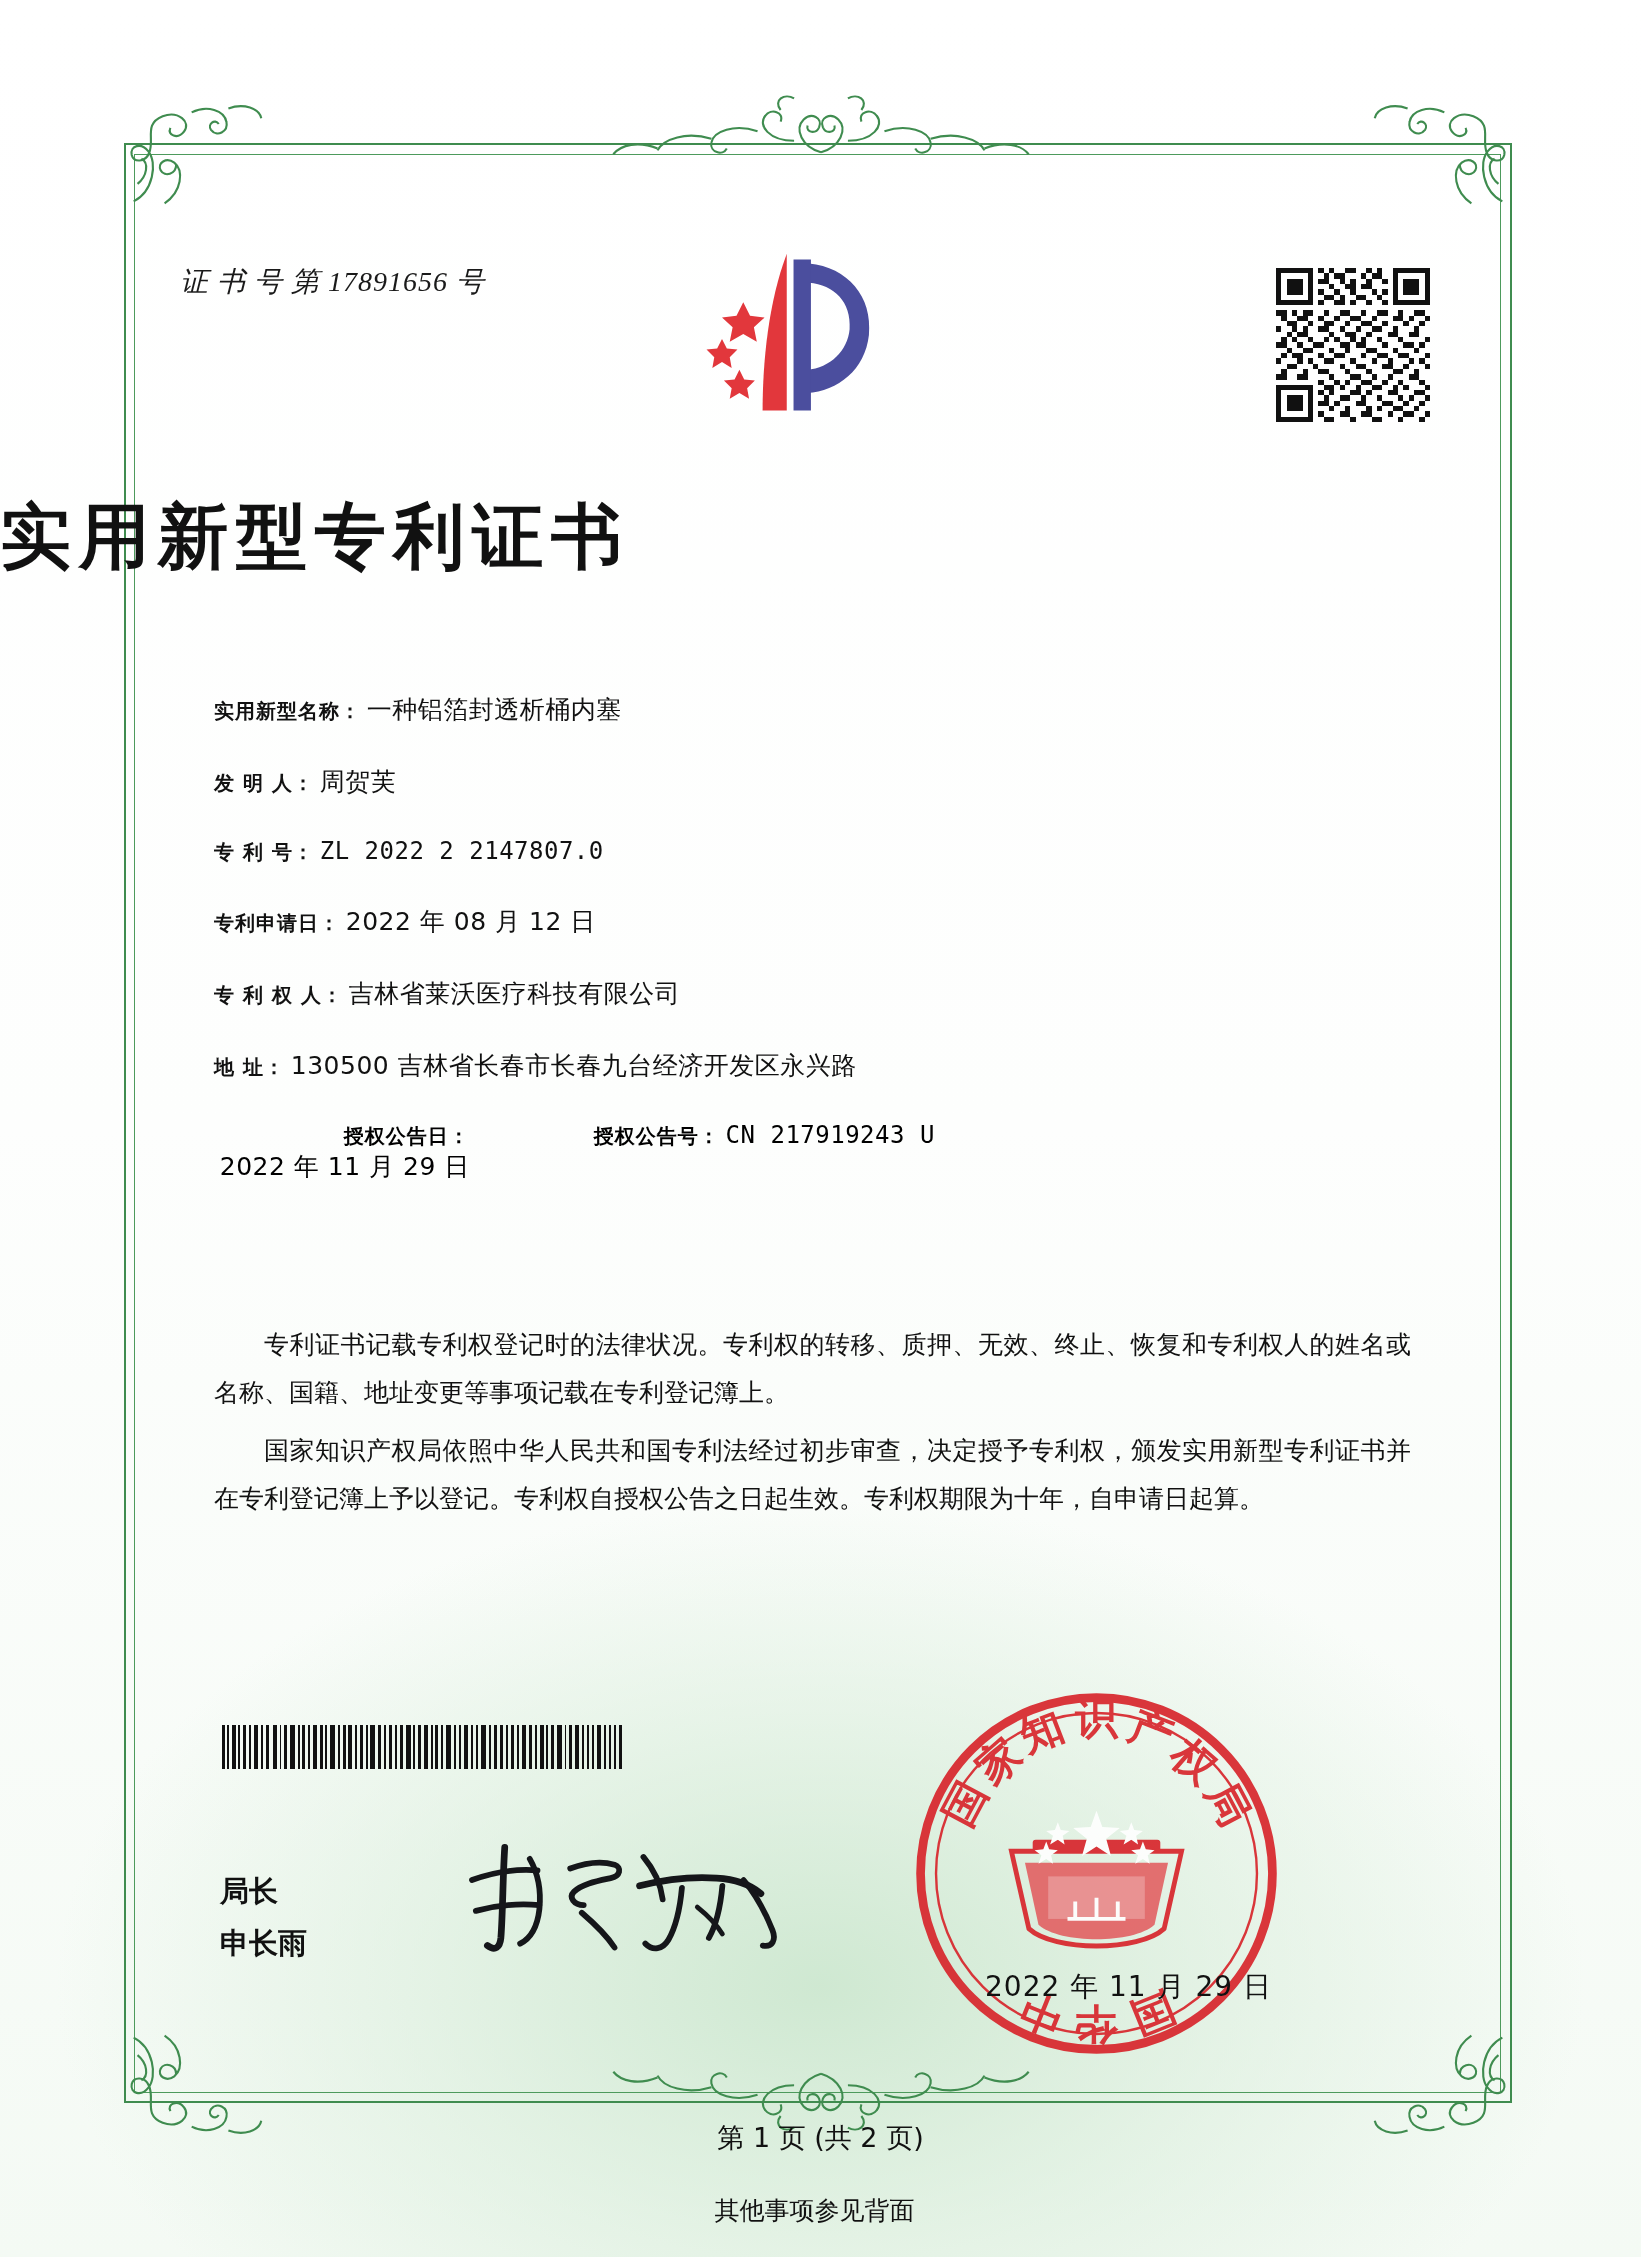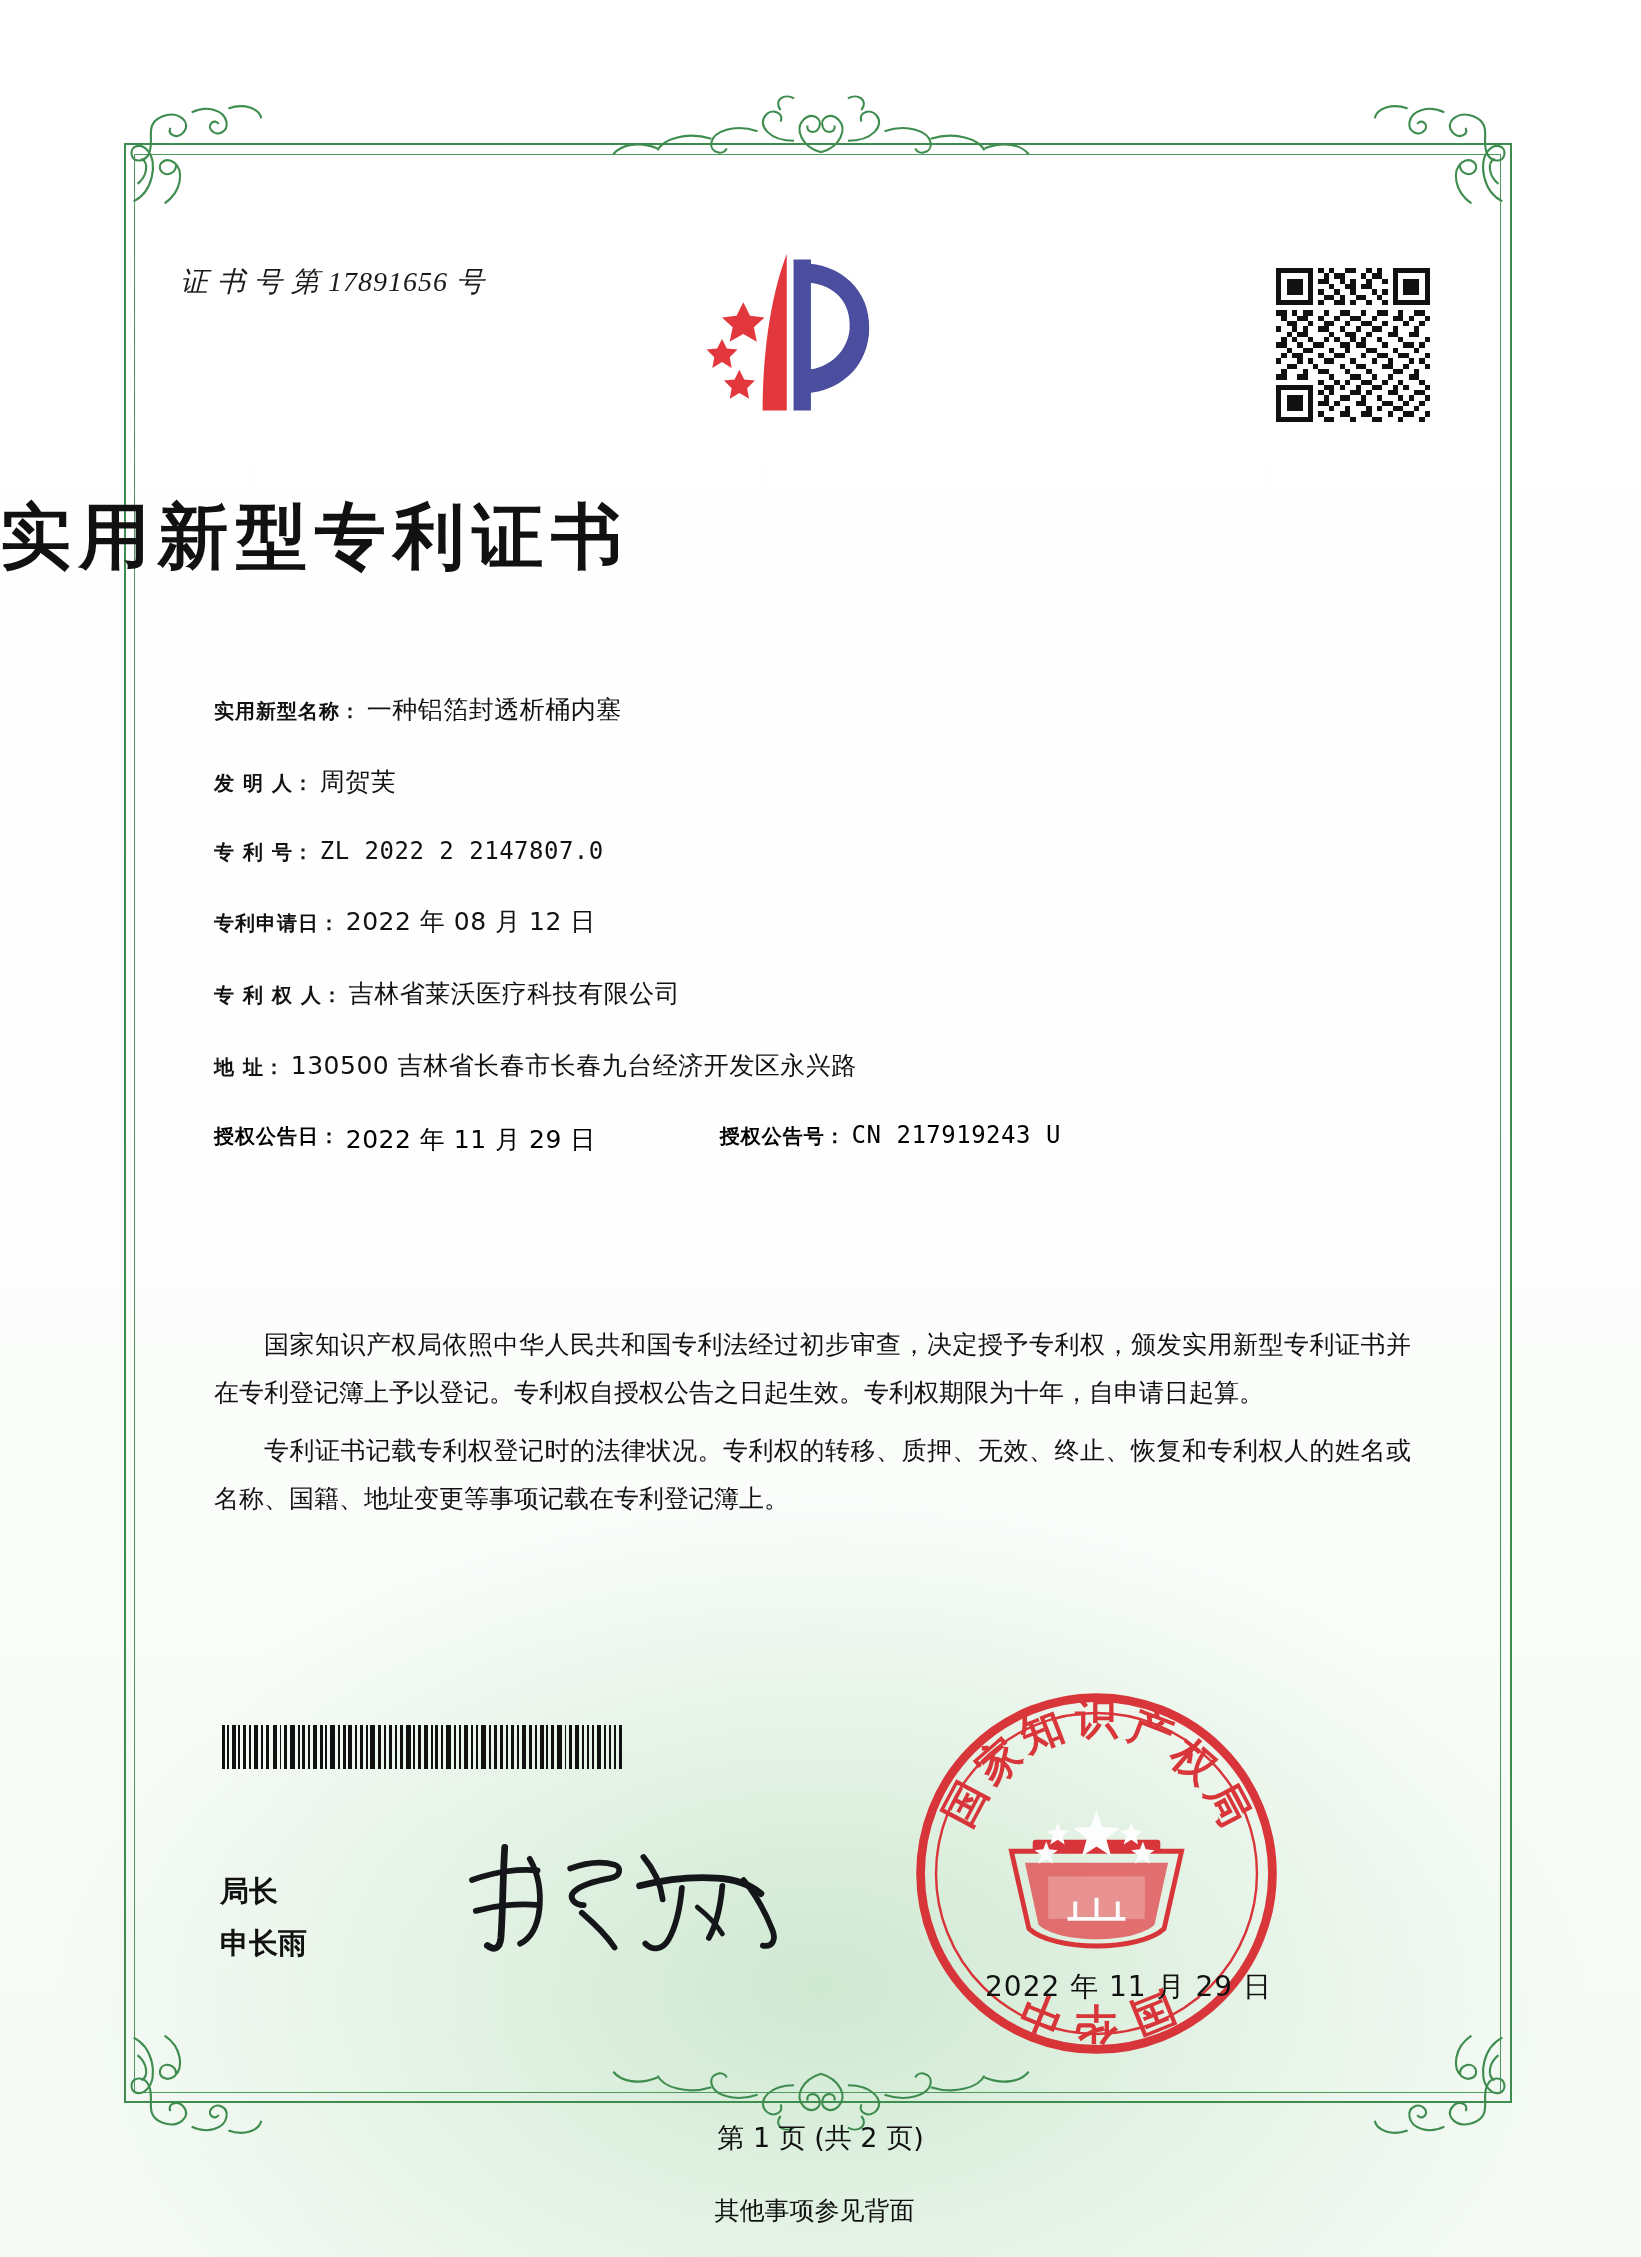--- a/index.html
+++ b/index.html
@@ -537,34 +537,34 @@
     </div>
     <div class="field-row">
       <span class="field-label">专 利 权 人：</span>
       <span class="field-value">吉林省莱沃医疗科技有限公司</span>
     </div>
     <div class="field-row">
       <span class="field-label">地 址：</span>
       <span class="field-value">130500 吉林省长春市长春九台经济开发区永兴路</span>
     </div>
     <div class="row-split">
-      <div style="display:flex; align-items:flex-start;">
+      <div style="display:flex; align-items:flex-end;flex-direction:column;">
         <span class="field-label">授权公告日：</span>
         <span class="field-value">2022 年 11 月 29 日</span>
       </div>
       <div class="seg2">
         <span class="field-label">授权公告号：</span>
         <span class="field-value mono">CN 217919243 U</span>
       </div>
     </div>
   </div>
 
   <div class="paragraphs">
+    <p>专利证书记载专利权登记时的法律状况。专利权的转移、质押、无效、终止、恢复和专利权人的姓名或名称、国籍、地址变更等事项记载在专利登记簿上。</p>
     <p>国家知识产权局依照中华人民共和国专利法经过初步审查，决定授予专利权，颁发实用新型专利证书并在专利登记簿上予以登记。专利权自授权公告之日起生效。专利权期限为十年，自申请日起算。</p>
-    <p>专利证书记载专利权登记时的法律状况。专利权的转移、质押、无效、终止、恢复和专利权人的姓名或名称、国籍、地址变更等事项记载在专利登记簿上。</p>
   </div>
 
   <div class="barcode">
     <svg viewBox="0 0 420 46" shape-rendering="crispEdges">
       <g fill="#111111">
         <rect x="0" y="0" width="3" height="46"></rect>
           <rect x="5" y="0" width="2" height="46"></rect>
         <rect x="10" y="0" width="4" height="46"></rect>
           <rect x="17" y="0" width="2" height="46"></rect>
         <rect x="22" y="0" width="3" height="46"></rect>

